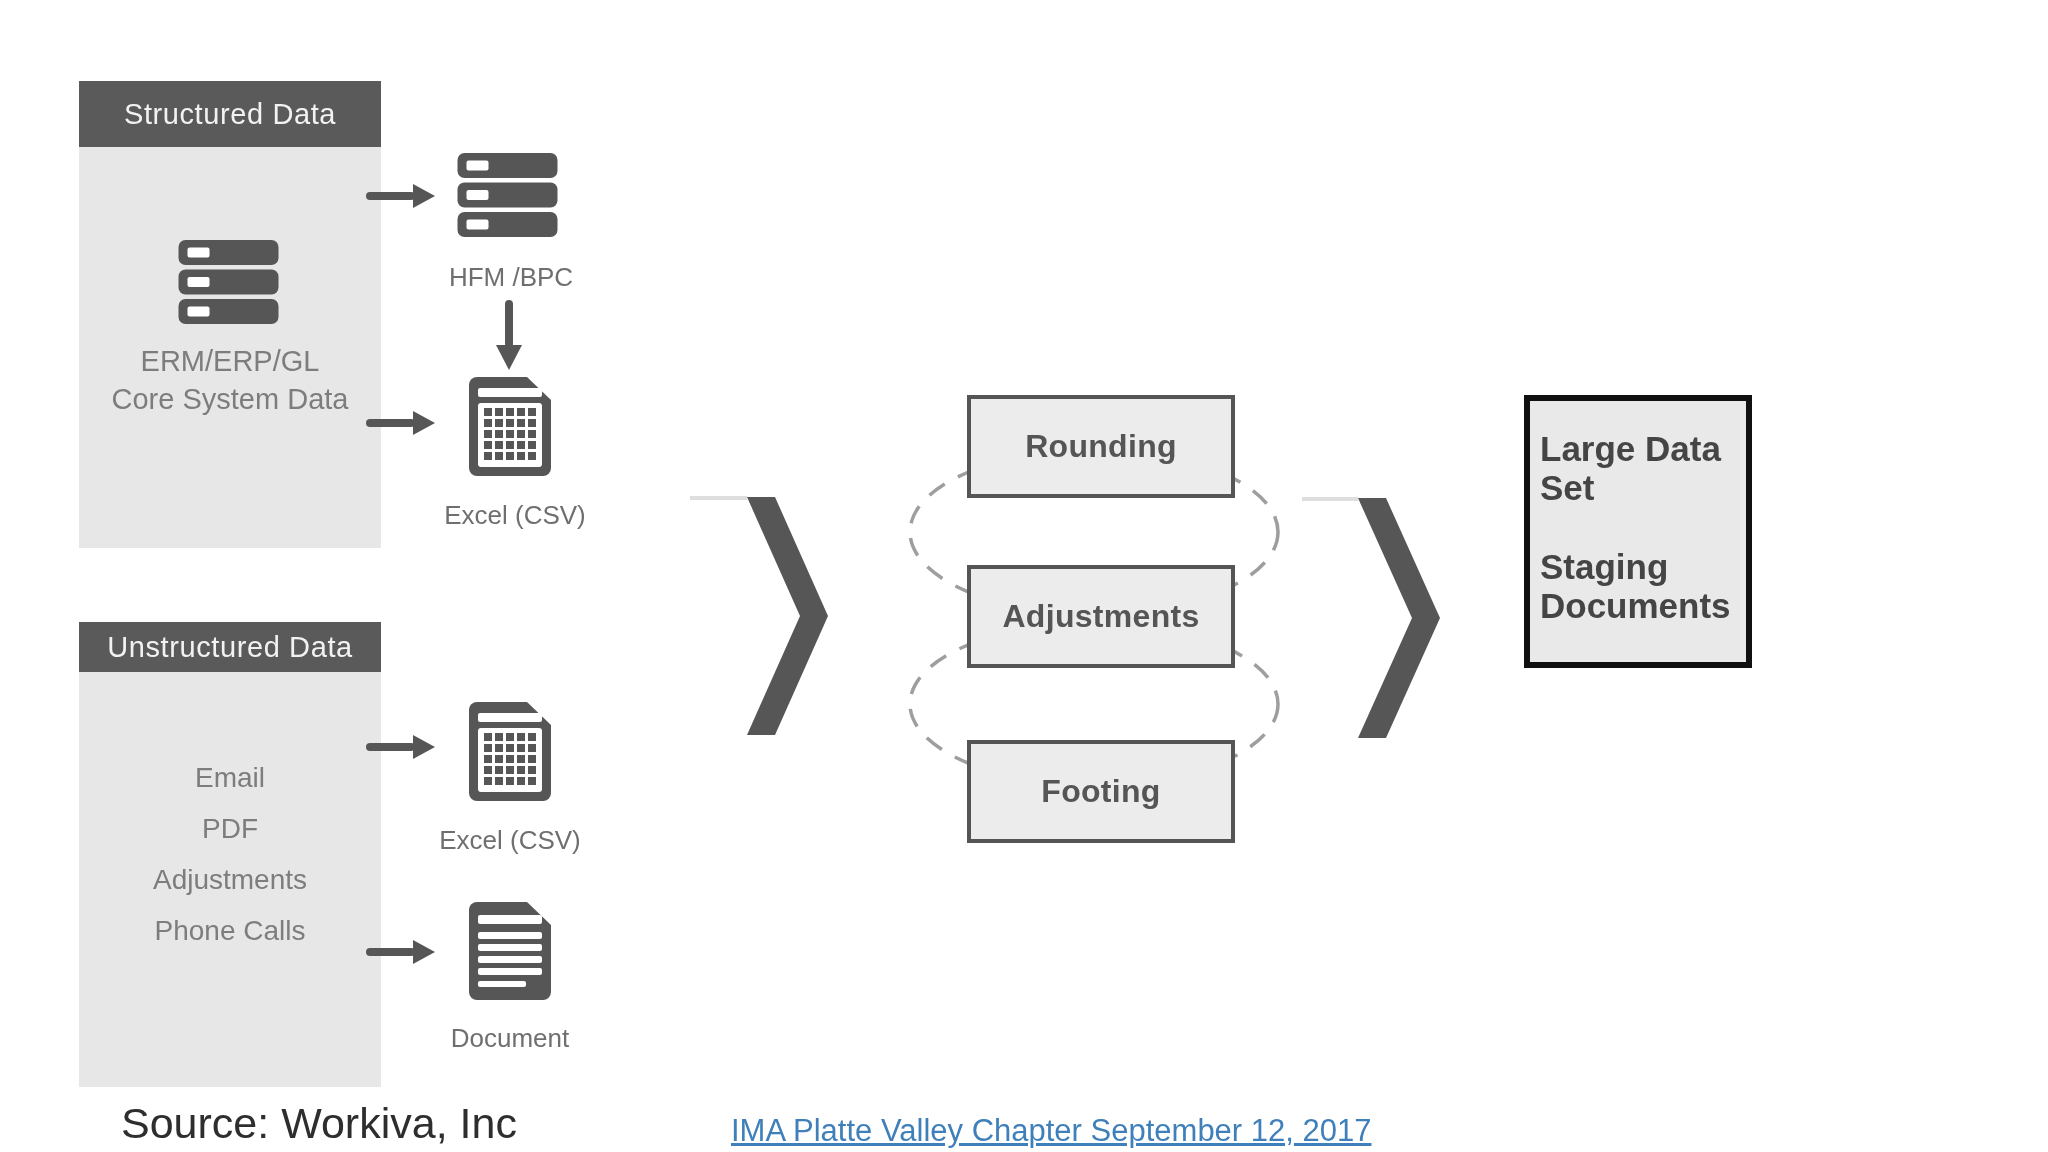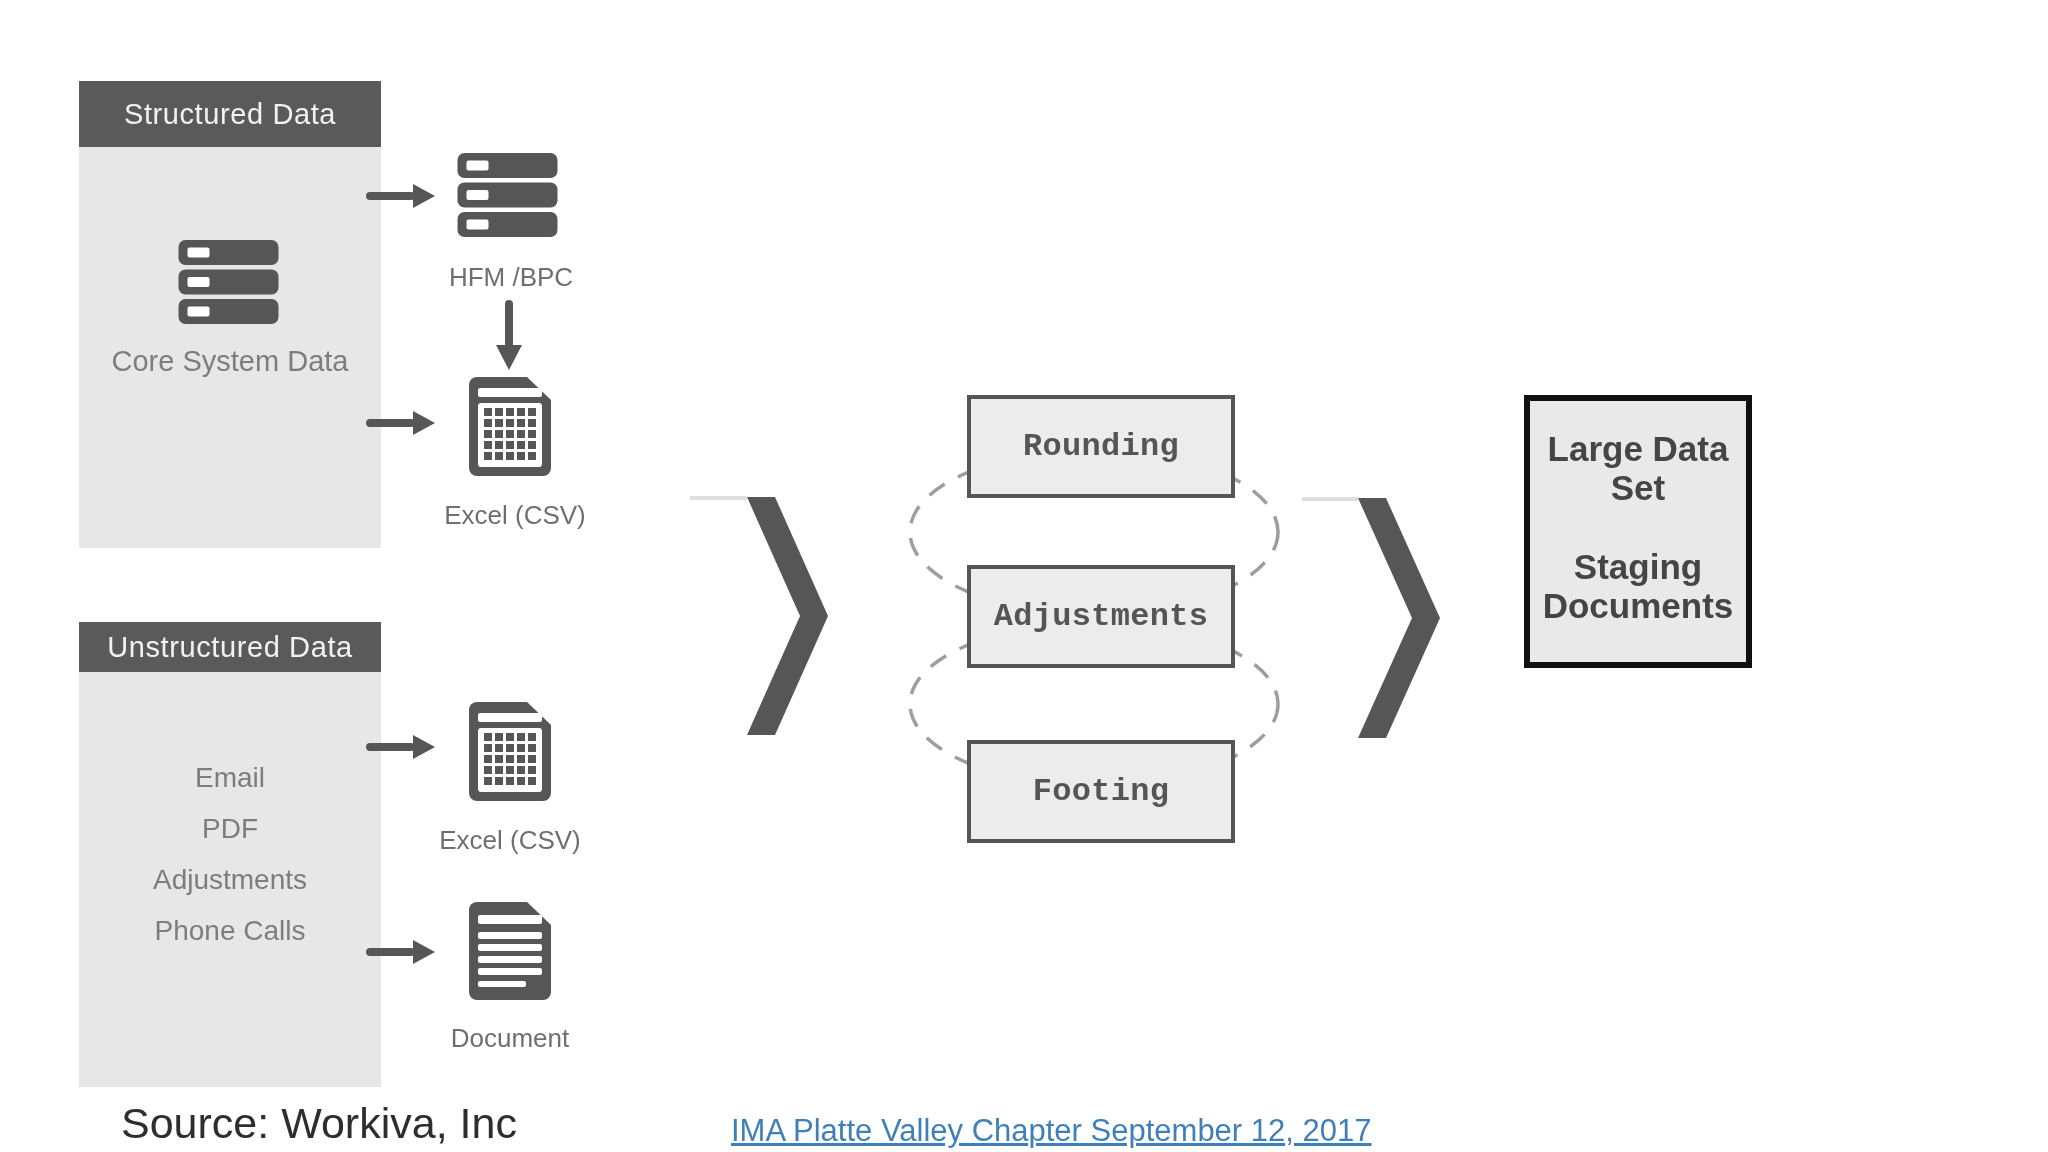--- a/index.html
+++ b/index.html
@@ -27,28 +27,28 @@
   .item-list{
     color:var(--item-gray,#7d7d7d);font-weight:300;text-align:center;
     font-size:28px;line-height:51px;
   }
   .step-box{
     box-sizing:border-box;
     background:var(--step-bg,#ececec);
     border:4px solid var(--step-border,#555555);
     display:flex;align-items:center;justify-content:center;
     font-weight:700;font-size:32px;color:var(--step-text,#555555);
-    letter-spacing:.3px;z-index:2;font-family:Liberation Mono, monospace;
+    letter-spacing:.3px;z-index:2;
   }
   .result-box{
     box-sizing:border-box;
     background:var(--result-bg,#e9e9e9);
     border:6px solid var(--result-border,#101010);
     color:var(--result-text,#454545);
-    font-weight:700;font-size:35px;line-height:39px;text-align:center;
+    font-weight:700;font-size:35px;line-height:39px;text-align:left;
     padding:28px 10px 0 10px;z-index:2;
   }
   .result-line{margin:0 0 40px 0;}
   .icon-dark{fill:var(--dark,#565656);}
   .icon-light{fill:#ffffff;}
   .tail-line{background:var(--tail-gray,#dedede);}
   .loop{z-index:0;}
   .source-text{
     color:var(--source-text,#2e2e2e);font-weight:300;font-size:43px;white-space:nowrap;
   }
@@ -73,20 +73,21 @@
     <rect x="0" y="59" width="100" height="25" rx="7"></rect>
   </g>
   <g class="icon-light">
     <rect x="9" y="7.5" width="22" height="10" rx="2"></rect>
     <rect x="9" y="37" width="22" height="10" rx="2"></rect>
     <rect x="9" y="66.5" width="22" height="10" rx="2"></rect>
   </g>
 </svg>
 
 <div class="abs body-text" style="left:79px;top:342px;width:302px;">
+  <div>ERM/ERP/GL</div>
   <div>Core System Data</div>
 </div>
 
 <svg class="abs" style="left:366px;top:183px;" width="69" height="26" viewBox="0 0 69 26">
   <g class="icon-dark">
     <rect x="0" y="9" width="49" height="8" rx="4"></rect>
     <polygon points="47,1 69,13 47,25"></polygon>
   </g>
 </svg>
 

